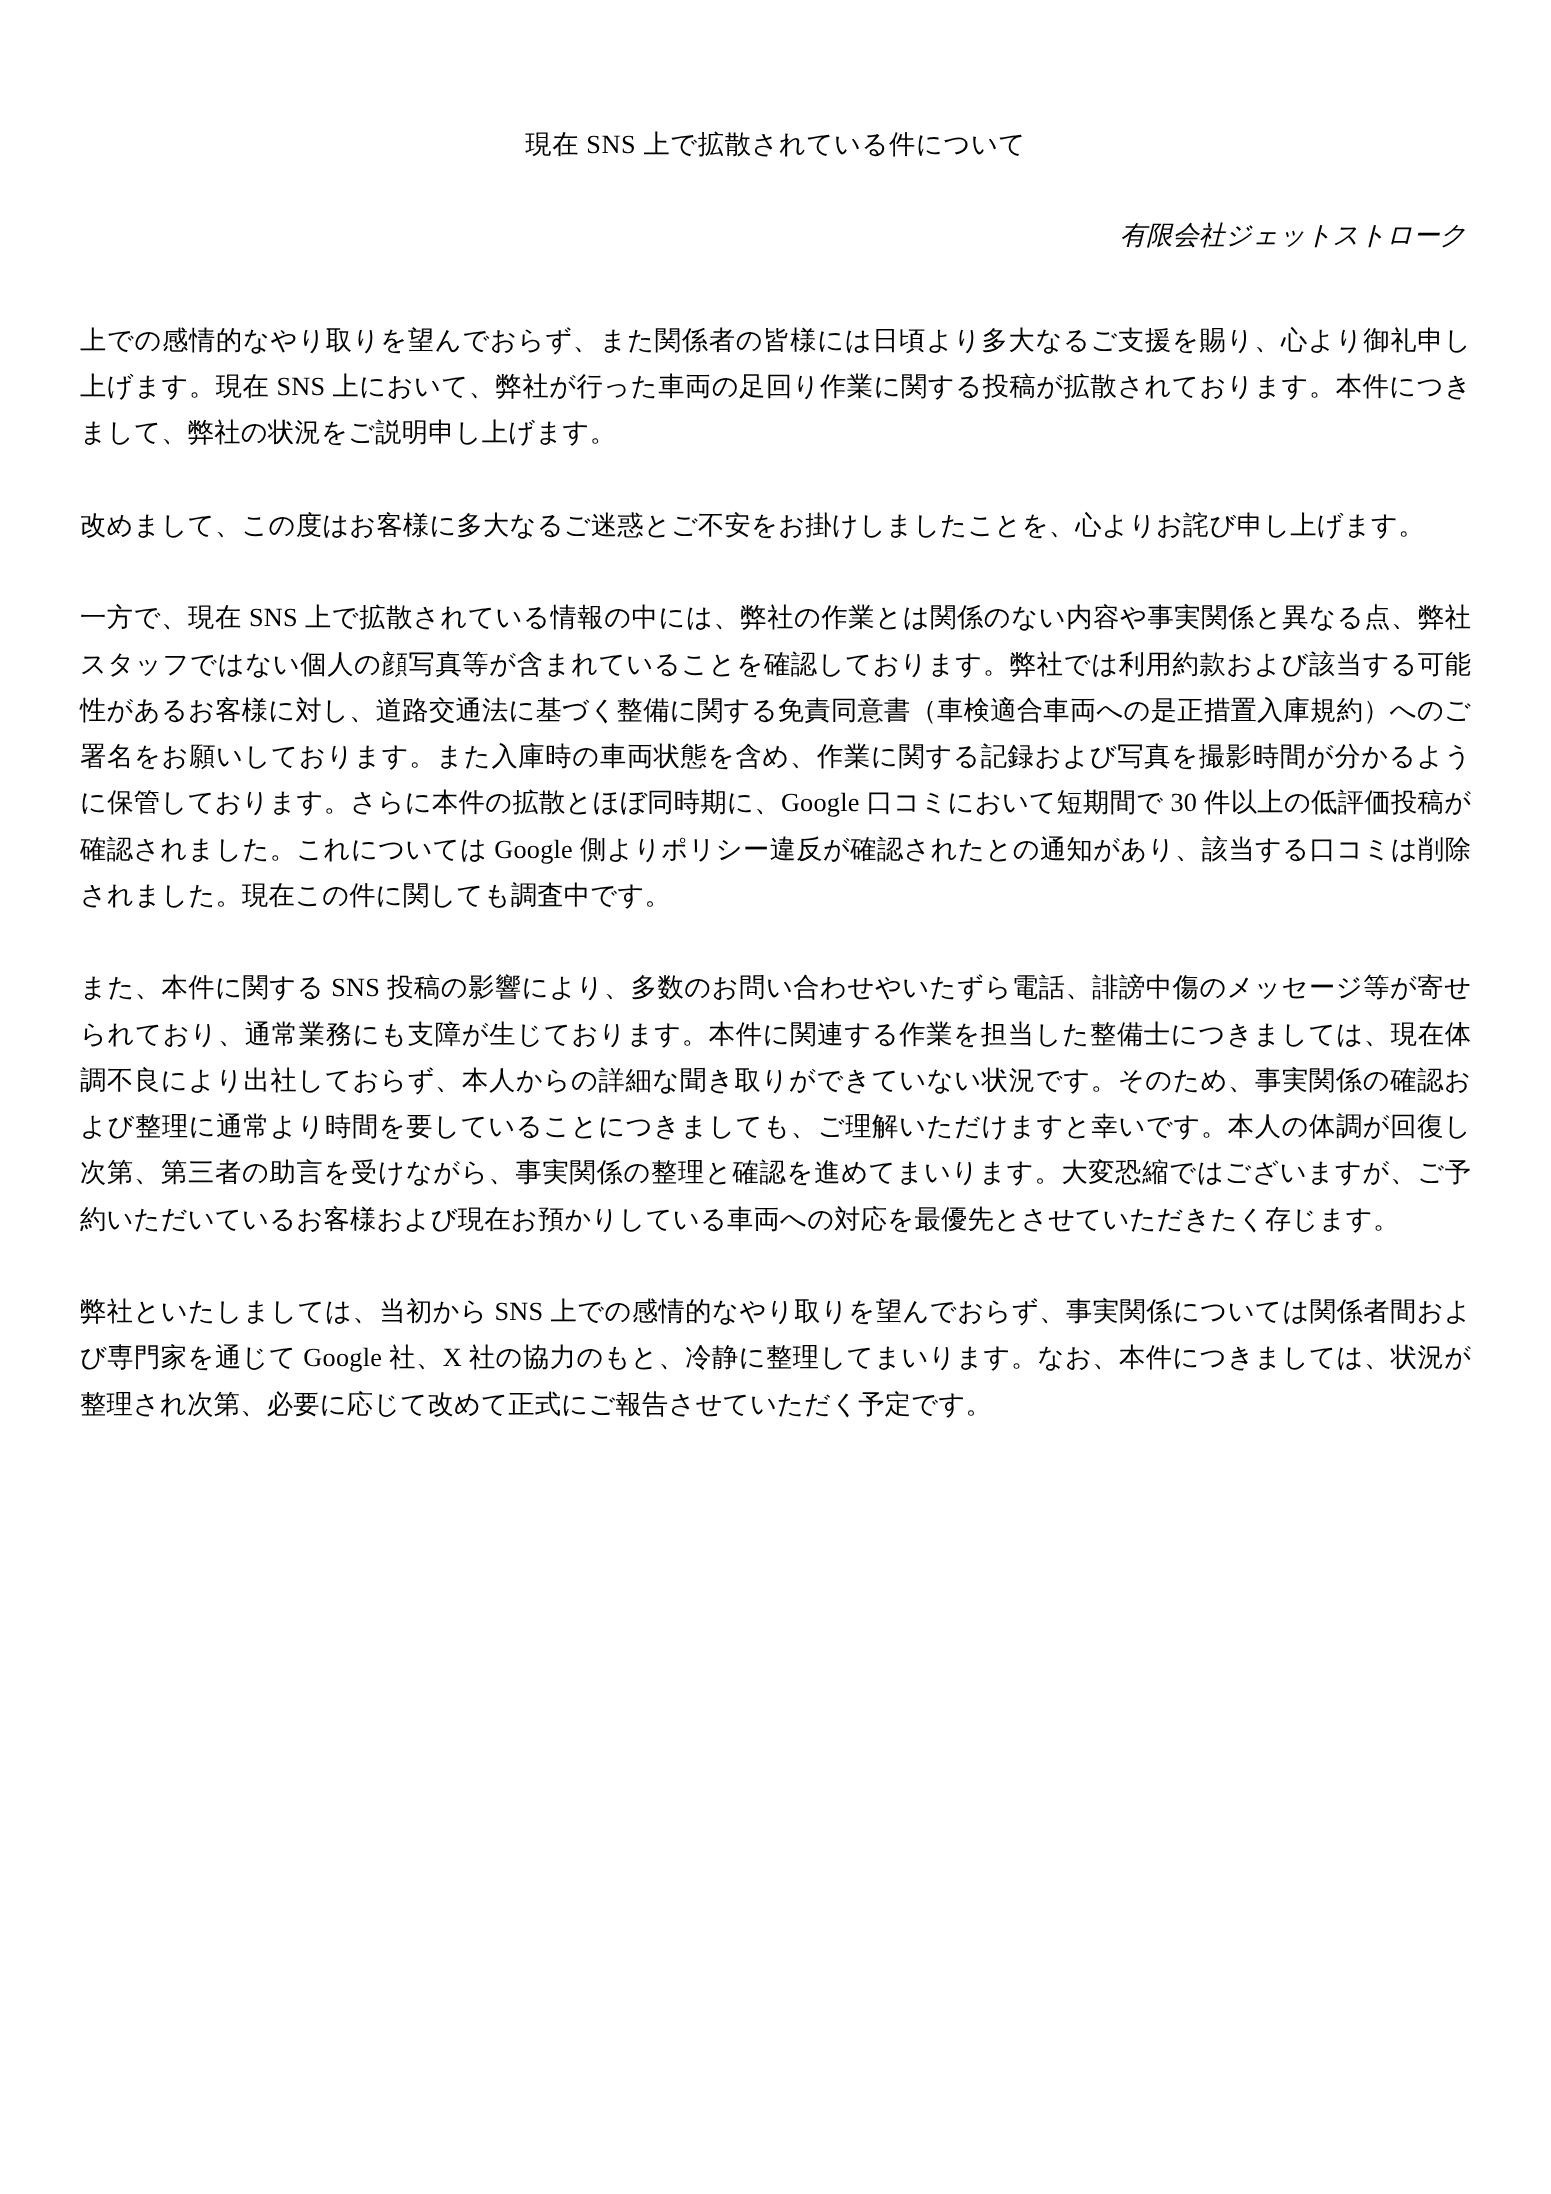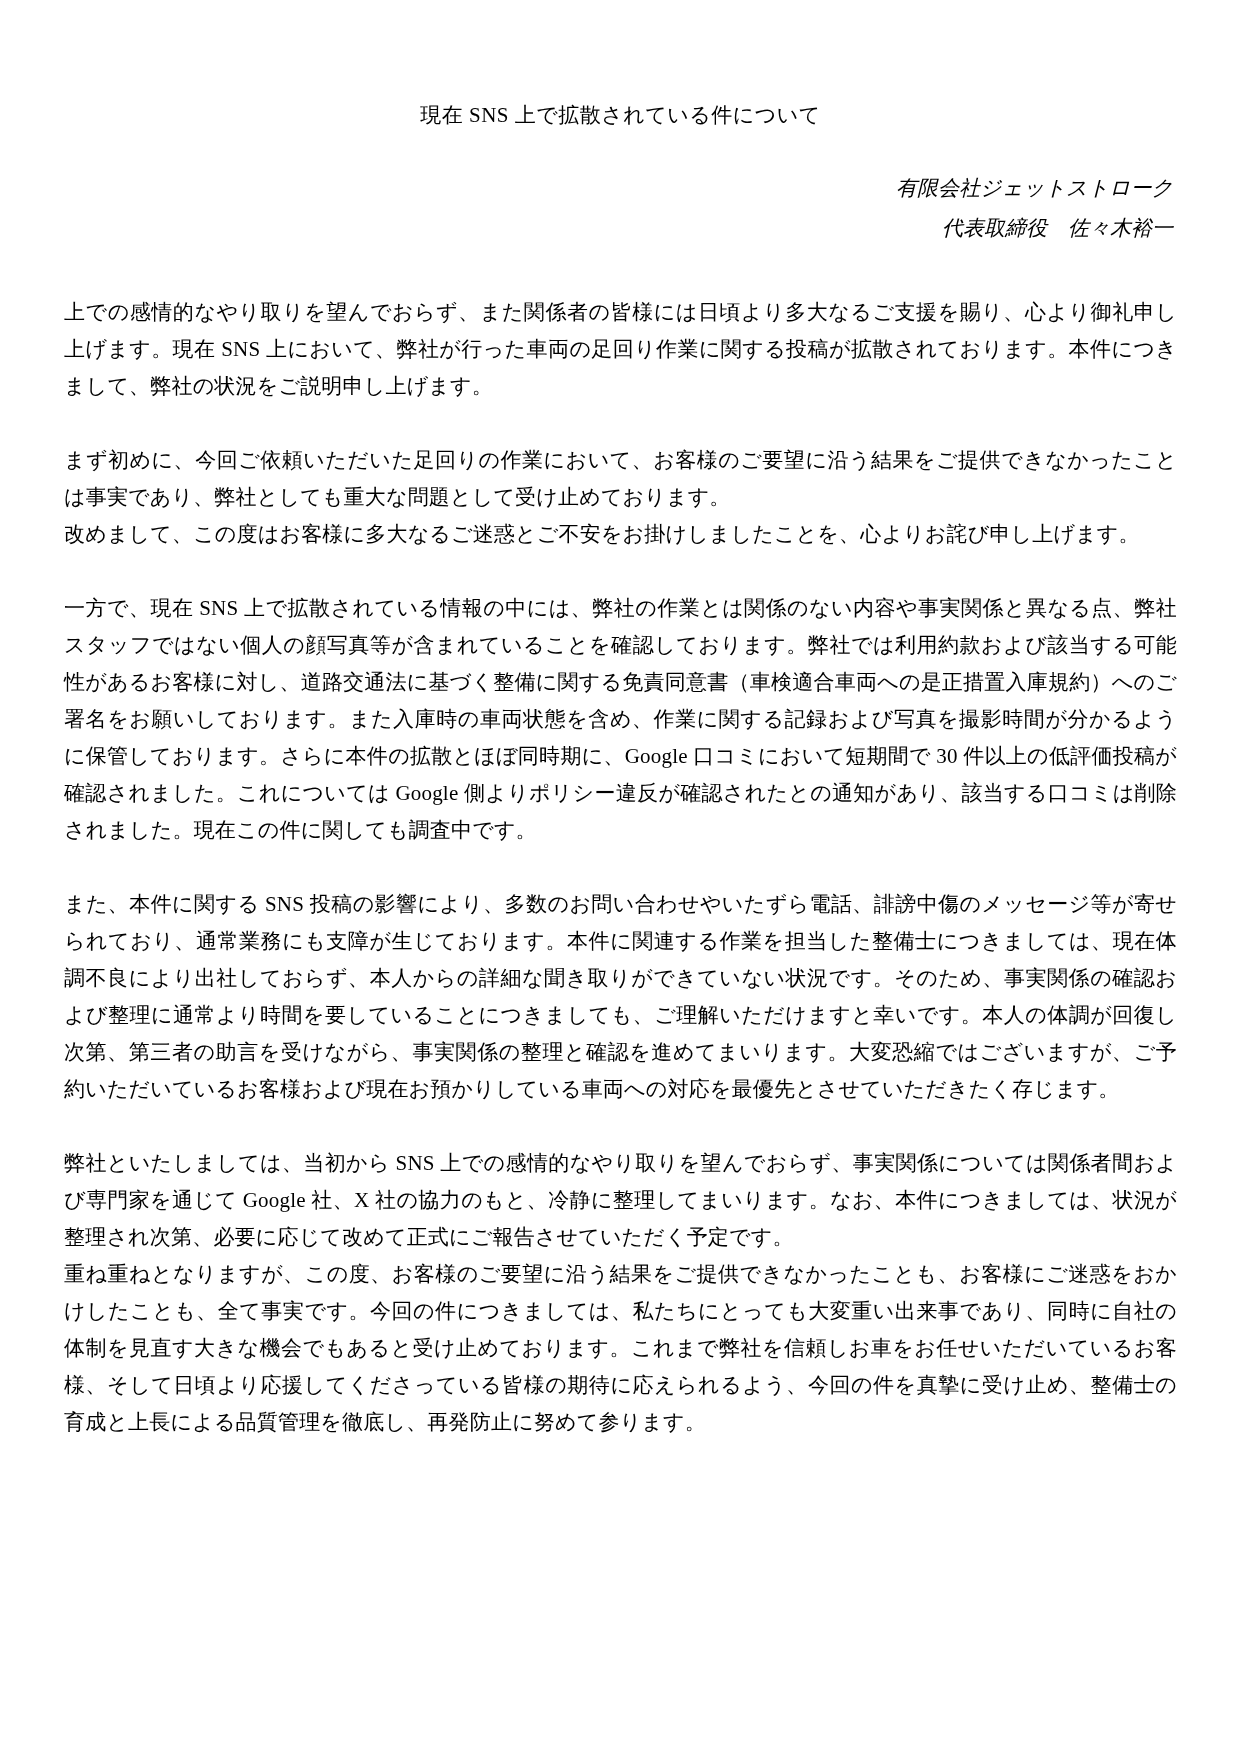--- a/index.html
+++ b/index.html
@@ -52,36 +52,33 @@
 </style>
 </head>
 <body>
 
 <div class="page">
 
   <div class="doc-title">現在 SNS 上で拡散されている件について</div>
 
   <div class="signature">
     <div>有限会社ジェットストローク</div>
-    <div>代表取締役　佐々木裕一</div>
   </div>
 
   <div class="document-body">
       <div class="paragraph">
         <div class="segment">上での感情的なやり取りを望んでおらず、また関係者の皆様には日頃より多大なるご支援を賜り、心より御礼申し上げます。現在 SNS 上において、弊社が行った車両の足回り作業に関する投稿が拡散されております。本件につきまして、弊社の状況をご説明申し上げます。</div>
       </div>
       <div class="paragraph">
-        <div class="segment">まず初めに、今回ご依頼いただいた足回りの作業において、お客様のご要望に沿う結果をご提供できなかったことは事実であり、弊社としても重大な問題として受け止めております。</div>
         <div class="segment">改めまして、この度はお客様に多大なるご迷惑とご不安をお掛けしましたことを、心よりお詫び申し上げます。</div>
       </div>
       <div class="paragraph">
         <div class="segment">一方で、現在 SNS 上で拡散されている情報の中には、弊社の作業とは関係のない内容や事実関係と異なる点、弊社スタッフではない個人の顔写真等が含まれていることを確認しております。弊社では利用約款および該当する可能性があるお客様に対し、道路交通法に基づく整備に関する免責同意書（車検適合車両への是正措置入庫規約）へのご署名をお願いしております。また入庫時の車両状態を含め、作業に関する記録および写真を撮影時間が分かるように保管しております。さらに本件の拡散とほぼ同時期に、Google 口コミにおいて短期間で 30 件以上の低評価投稿が確認されました。これについては Google 側よりポリシー違反が確認されたとの通知があり、該当する口コミは削除されました。現在この件に関しても調査中です。</div>
       </div>
       <div class="paragraph">
         <div class="segment">また、本件に関する SNS 投稿の影響により、多数のお問い合わせやいたずら電話、誹謗中傷のメッセージ等が寄せられており、通常業務にも支障が生じております。本件に関連する作業を担当した整備士につきましては、現在体調不良により出社しておらず、本人からの詳細な聞き取りができていない状況です。そのため、事実関係の確認および整理に通常より時間を要していることにつきましても、ご理解いただけますと幸いです。本人の体調が回復し次第、第三者の助言を受けながら、事実関係の整理と確認を進めてまいります。大変恐縮ではございますが、ご予約いただいているお客様および現在お預かりしている車両への対応を最優先とさせていただきたく存じます。</div>
       </div>
       <div class="paragraph">
         <div class="segment">弊社といたしましては、当初から SNS 上での感情的なやり取りを望んでおらず、事実関係については関係者間および専門家を通じて Google 社、X 社の協力のもと、冷静に整理してまいります。なお、本件につきましては、状況が整理され次第、必要に応じて改めて正式にご報告させていただく予定です。</div>
-        <div class="segment">重ね重ねとなりますが、この度、お客様のご要望に沿う結果をご提供できなかったことも、お客様にご迷惑をおかけしたことも、全て事実です。今回の件につきましては、私たちにとっても大変重い出来事であり、同時に自社の体制を見直す大きな機会でもあると受け止めております。これまで弊社を信頼しお車をお任せいただいているお客様、そして日頃より応援してくださっている皆様の期待に応えられるよう、今回の件を真摯に受け止め、整備士の育成と上長による品質管理を徹底し、再発防止に努めて参ります。</div>
       </div>
     </div>
 
 </div>
 
 </body></html>

